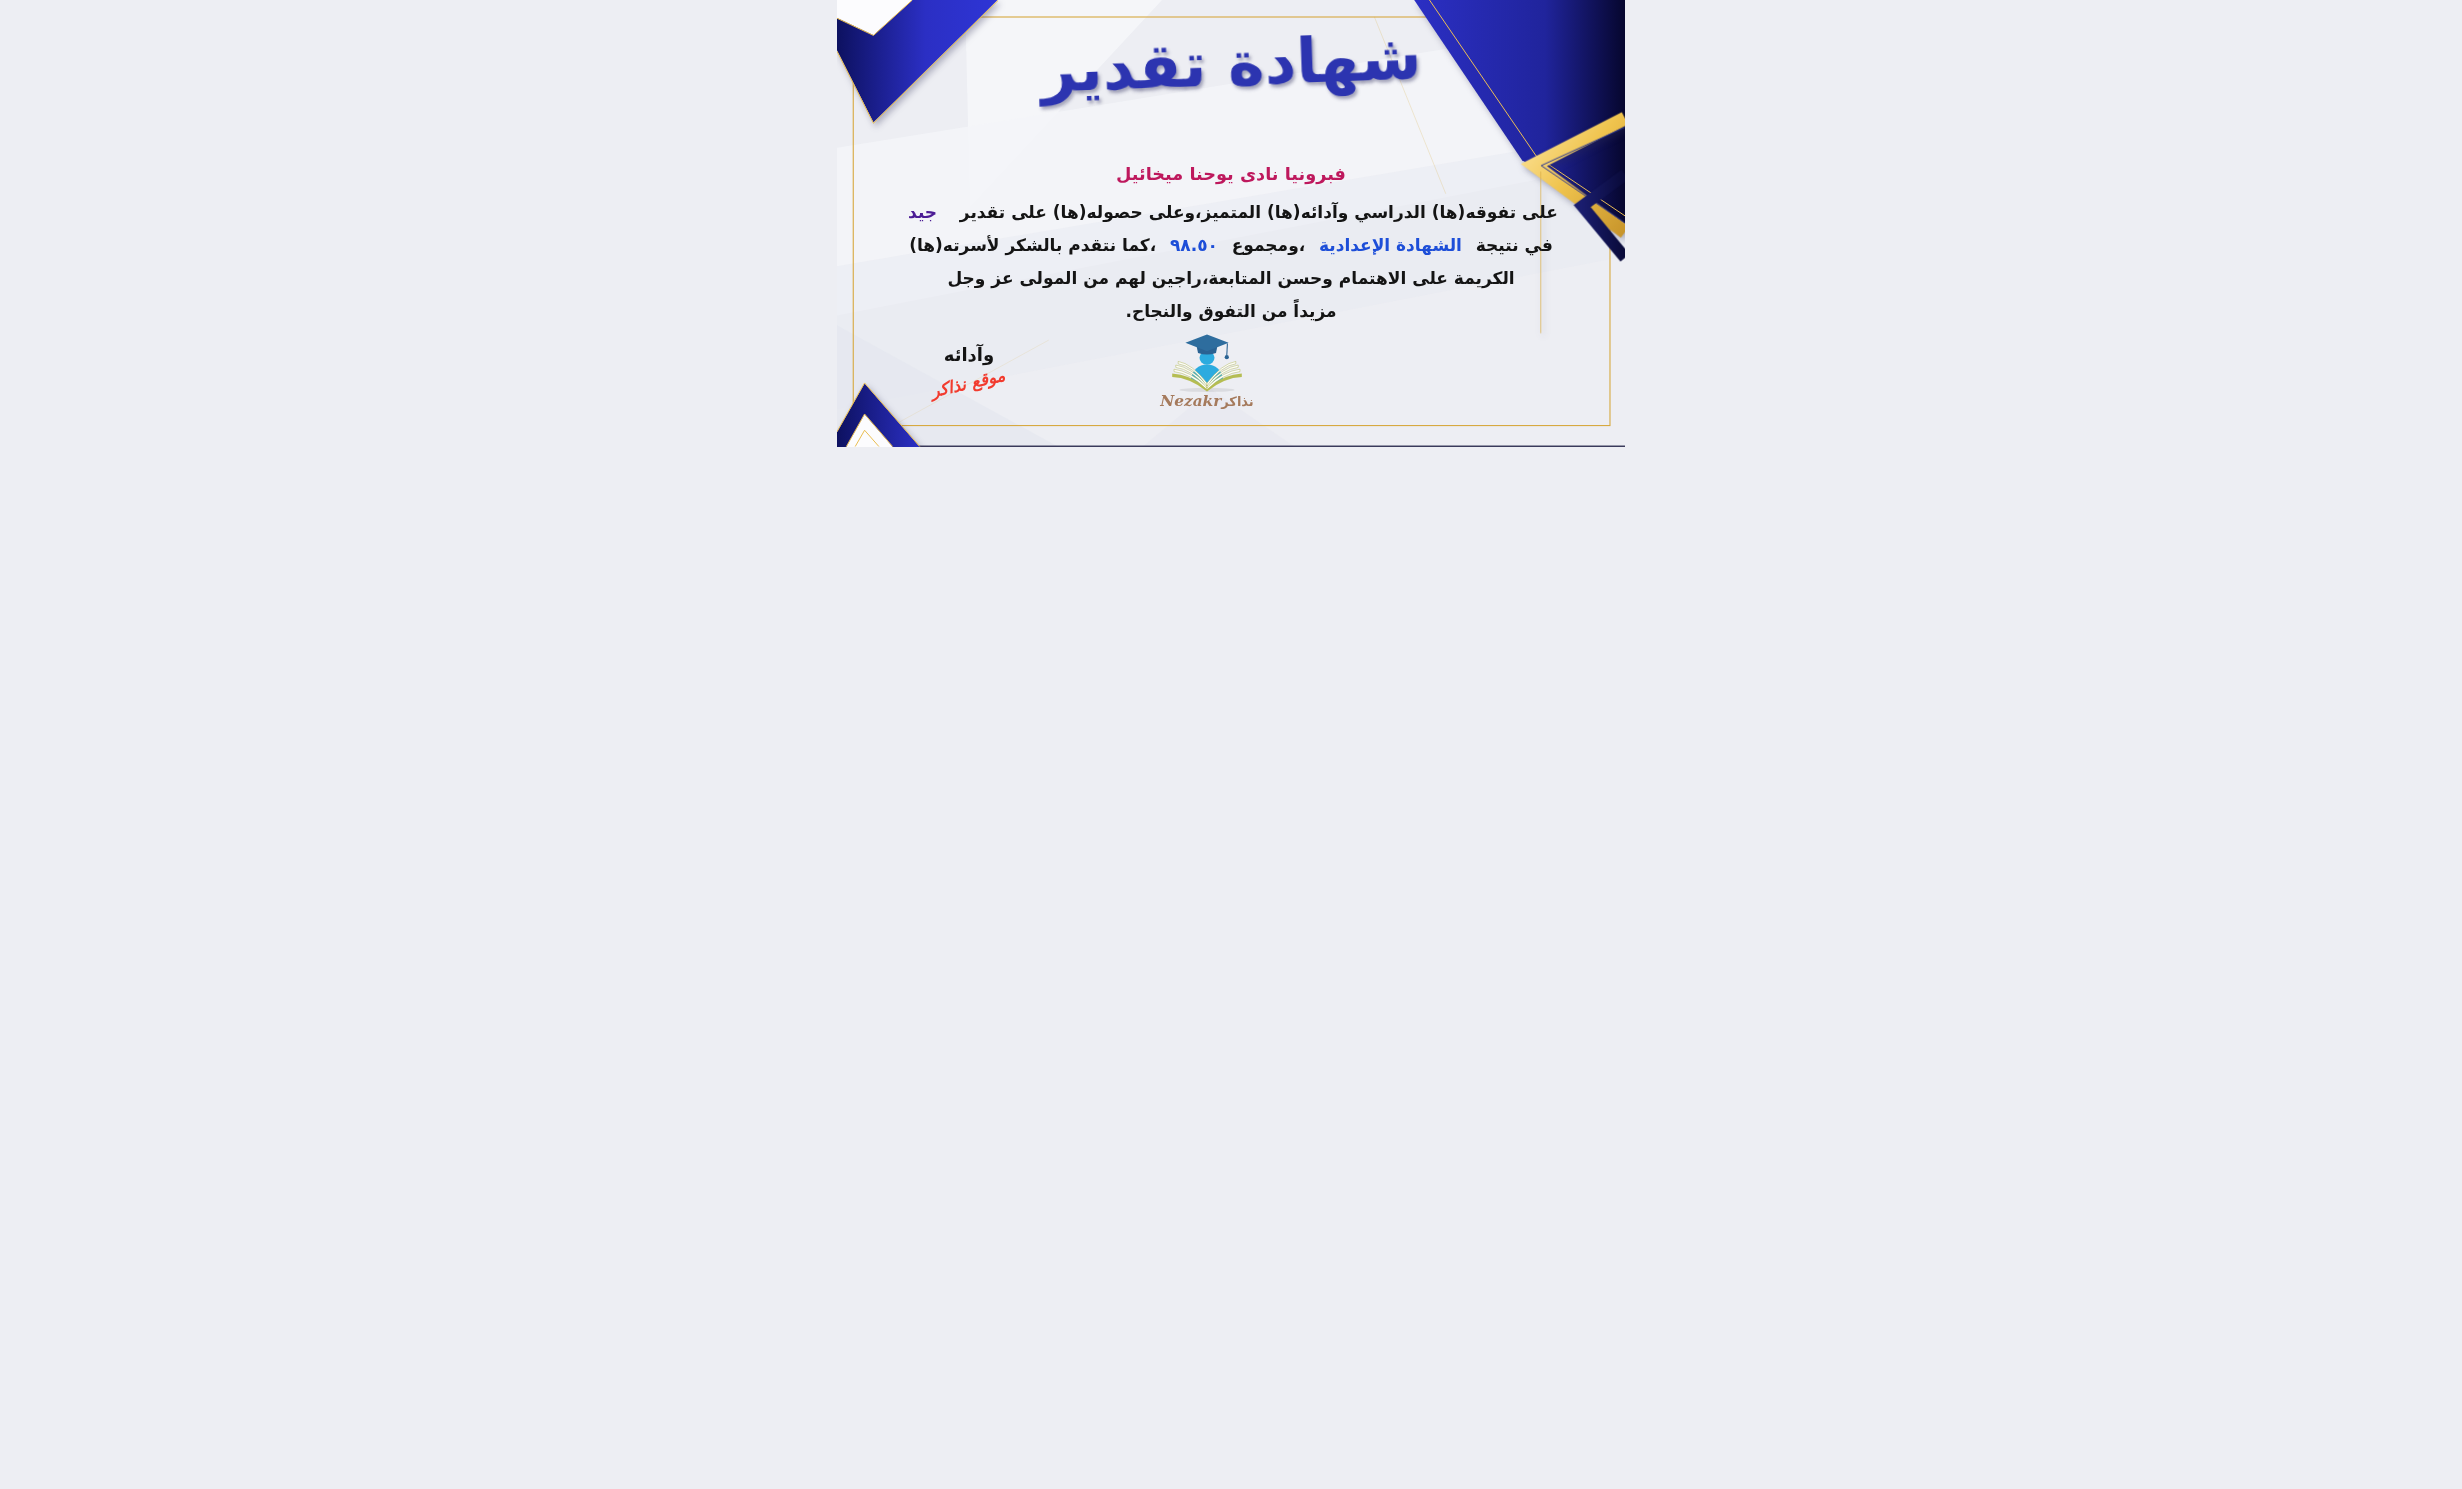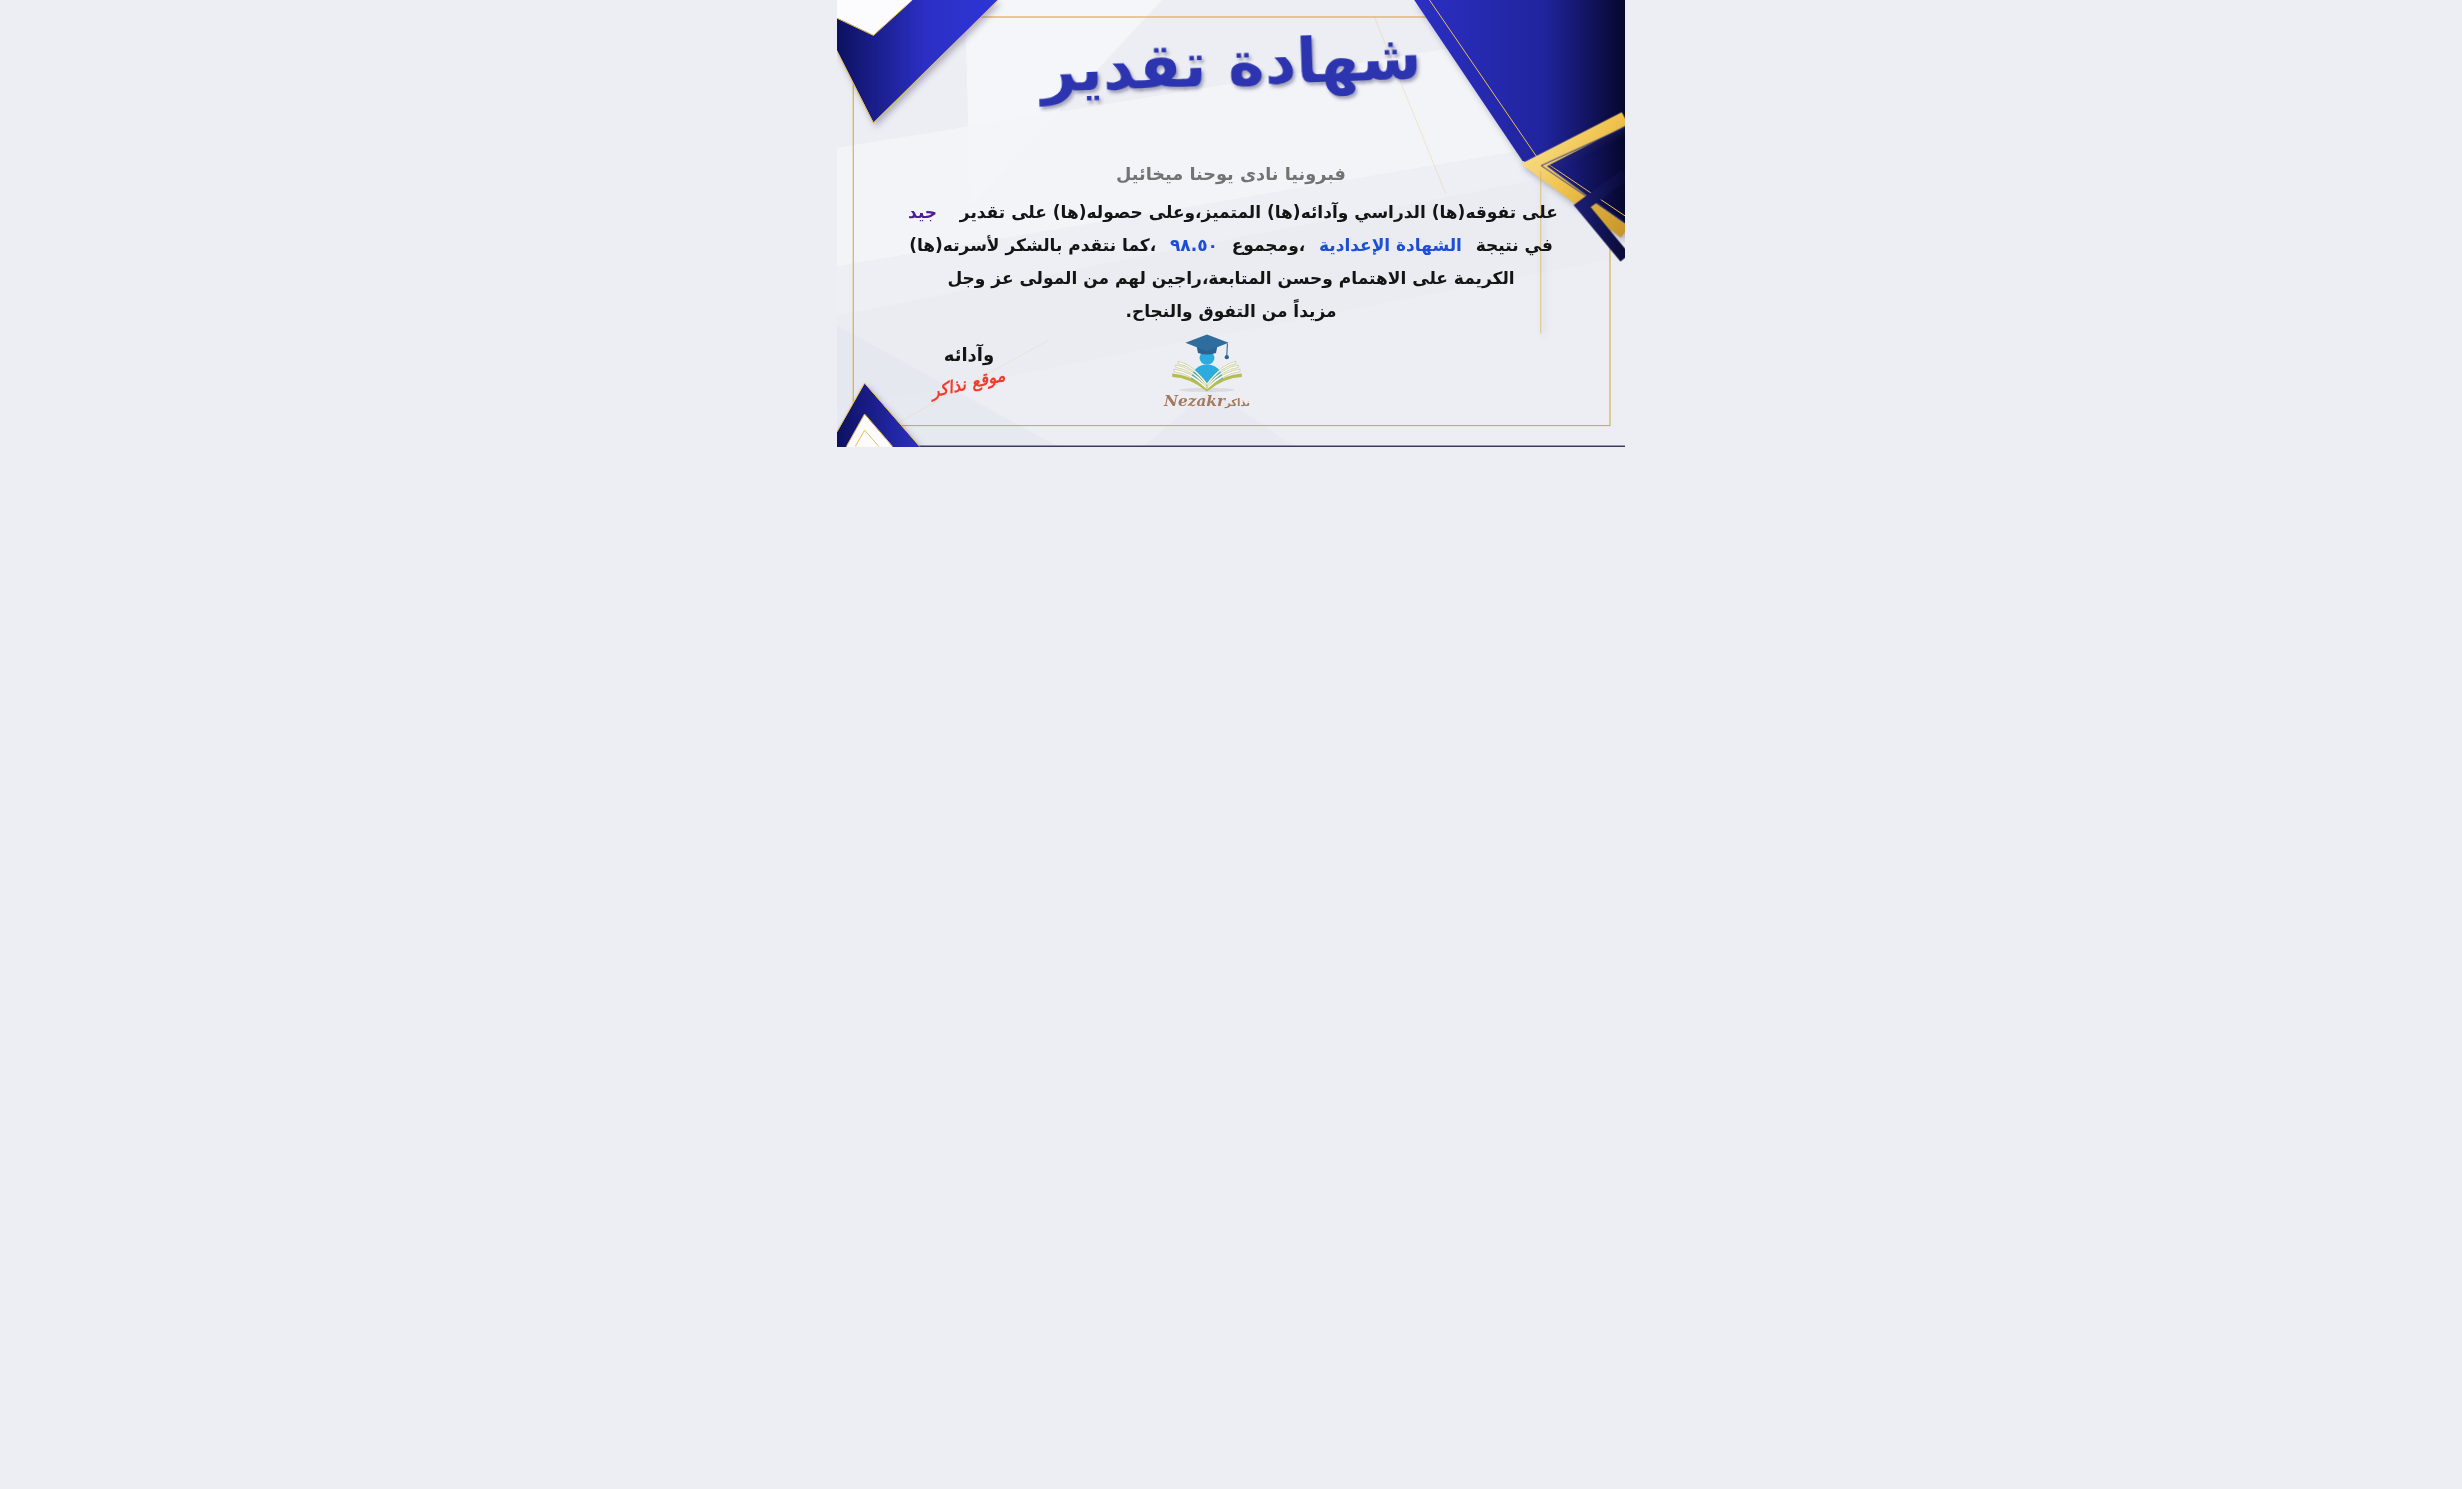--- a/index.html
+++ b/index.html
@@ -12,39 +12,39 @@
   .decor{position:absolute;inset:0;width:100%;height:100%;}
   .shadowed{filter:drop-shadow(5px 7px 7px rgba(45,45,85,.33));}
   .txt{position:absolute;direction:rtl;text-align:center;color:#141414;}
   .title{
     left:0;right:0;top:21.7px;font-size:62px;line-height:1.35;font-weight:bold;
     color:#2c34b0;text-shadow:2px 3px 3.4px rgba(55,55,100,.42);
     transform:rotate(-2deg);
   }
   .line{left:0;right:0;font-weight:700;font-size:17px;line-height:23.6px;}
   .l-intro{top:130px;font-size:17.7px;}
-  .l-name{top:163px;color:#737373;font-size:17.7px;}
+  .l-name{top:163px;color:#be185d;font-size:17.7px;}
   .l3{top:201px;}
   .l4{top:234px;}
   .l5{top:267px;}
   .l6{top:300px;}
   .red-field{color:#1d4ed8;margin:0 13.8px;}
   .red-grade{color:#4c1d95;margin-right:22.7px;margin-left:3.9px;}
   .sig-label{left:58px;width:148px;top:344px;font-size:18px;font-weight:700;}
   .sig-script{
     left:52px;width:158px;top:373px;font-size:16.7px;font-weight:600;
     color:#f23b2e;font-style:italic;transform:rotate(-13deg);
   }
   .logo-box{position:absolute;left:334px;top:332px;width:72px;height:61px;}
   .logo-word{
     position:absolute;left:296px;width:148px;top:393px;direction:rtl;text-align:center;
     color:#a57a5c;font-size:14.8px;line-height:16.7px;white-space:nowrap;
   }
   .logo-word .latin{font-family:"DejaVu Serif",serif;font-style:italic;font-weight:bold;font-size:15.3px;}
-  .logo-word .arab{font-weight:bold;font-size:10px;}
+  .logo-word .arab{font-weight:bold;font-size:13px;}
 </style>
 </head>
 <body>
 
 <div class="stage">
 
   <svg class="decor" viewBox="0 0 1600 907" preserveAspectRatio="none">
     <defs>
       <linearGradient id="gradTL" x1="0" y1="0" x2="1" y2="0">
         <stop offset="0" stop-color="#0d1160"></stop>

